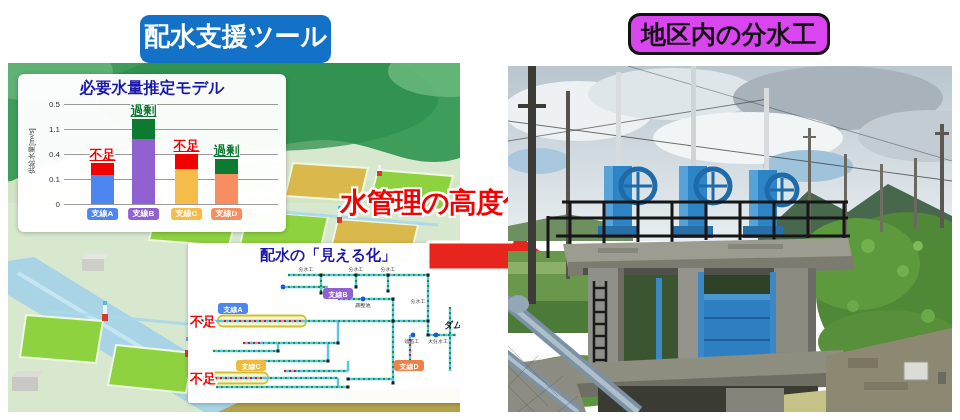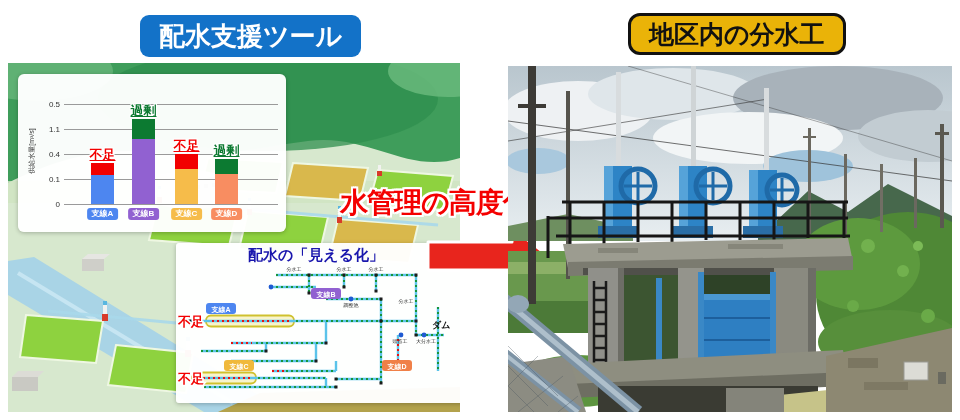--- a/index.html
+++ b/index.html
@@ -1,24 +1,24 @@
 <!DOCTYPE html>
 <html><head>
 <meta charset="utf-8">
 <style>
   html,body{margin:0;padding:0;}
   body{width:960px;height:420px;background:#ffffff;position:relative;overflow:hidden;
        font-family:"Liberation Sans","DejaVu Sans",sans-serif;}
   .abs{position:absolute;}
 
   
-  .tool-badge{left:140px;top:15px;height:42px;line-height:42px;padding:0 19px;
+  .tool-badge{left:140px;top:15px;height:48px;line-height:42px;padding:0 4px;
     background:#1372c8;color:#fff;font-size:26px;font-weight:bold;border-radius:9px;}
-  .photo-badge{left:628px;top:13px;height:36px;line-height:36px;padding:0 18px;
-    background:#eab308;color:#111;font-size:25px;font-weight:bold;border:3px solid #111;border-radius:12px;}
+  .photo-badge{left:628px;top:13px;height:36px;line-height:36px;padding:0 10px;
+    background:#d946ef;color:#111;font-size:25px;font-weight:bold;border:3px solid #111;border-radius:12px;}
 
   
   #scene{left:8px;top:63px;width:452px;height:349px;overflow:hidden;background:#d7e8ce;}
 
   
   #barchart{left:18px;top:74px;width:268px;height:158px;background:rgba(255,255,255,.97);
     border-radius:6px;box-shadow:0 1px 4px rgba(0,0,0,.25);}
   #barchart .chart-title{position:absolute;left:0;right:0;top:4px;text-align:center;
     font-size:16px;font-weight:bold;color:#1a17ad;}
   .ylab{position:absolute;left:-26px;top:72px;width:80px;text-align:center;font-size:7px;color:#333;
@@ -27,21 +27,21 @@
   .ytick{position:absolute;width:30px;text-align:right;font-size:8px;color:#333;}
   .bar{position:absolute;width:23px;}
   .anno{position:absolute;width:60px;text-align:center;font-size:13px;font-weight:bold;
     text-shadow:-1px -1px 0 #fff,1px -1px 0 #fff,-1px 1px 0 #fff,1px 1px 0 #fff,0 1px 0 #fff,0 -1px 0 #fff;text-decoration:underline;}
   .cat-badge{position:absolute;top:134px;height:12px;line-height:12px;padding:0 5px;border-radius:3px;
     color:#fff;font-size:8px;font-weight:bold;transform:translateX(-50%);}
 
   
   #network{left:168px;top:180px;width:292px;height:160px;background:rgba(255,255,255,.97);
     box-shadow:0 1px 4px rgba(0,0,0,.25);border-radius:3px;}
-  #network{position:absolute;}
+  #network{position:absolute;margin-left:12px;}
 
   
   .headline{left:328px;top:184px;width:322px;text-align:center;font-size:28px;font-weight:bold;
     color:#f40000;letter-spacing:-1px;
     text-shadow:-2px -2px 0 #fff,2px -2px 0 #fff,-2px 2px 0 #fff,2px 2px 0 #fff,0 -2px 0 #fff,0 2px 0 #fff,-2px 0 0 #fff,2px 0 0 #fff;}
   #arrow{left:426px;top:224px;}
 
   
   #photo{left:508px;top:66px;width:444px;height:346px;overflow:hidden;}
 </style>
@@ -128,20 +128,21 @@
         </g>
       <g transform="translate(370,112)">
           <rect x="0" y="-10" width="3" height="10" fill="#f2f2f0"></rect>
           <rect x="-1" y="-4" width="5" height="5" fill="#d83a2a"></rect>
         </g>
     </g>
   </svg>
 
   
   <div id="barchart" class="abs" style="left:10px;top:11px;">
+    <div class="chart-title">必要水量推定モデル</div>
     <div class="ylab">供給水量[m³/s]</div>
     <div id="barplot">
         <div class="gridline" style="top: 130px;"></div>
         <div class="ytick" style="top: 125.5px; left: 12px;">0</div>
         <div class="gridline" style="top: 105px;"></div>
         <div class="ytick" style="top: 100.5px; left: 12px;">0.1</div>
         <div class="gridline" style="top: 80px;"></div>
         <div class="ytick" style="top: 75.5px; left: 12px;">0.4</div>
         <div class="gridline" style="top: 55px;"></div>
         <div class="ytick" style="top: 50.5px; left: 12px;">1.1</div>

